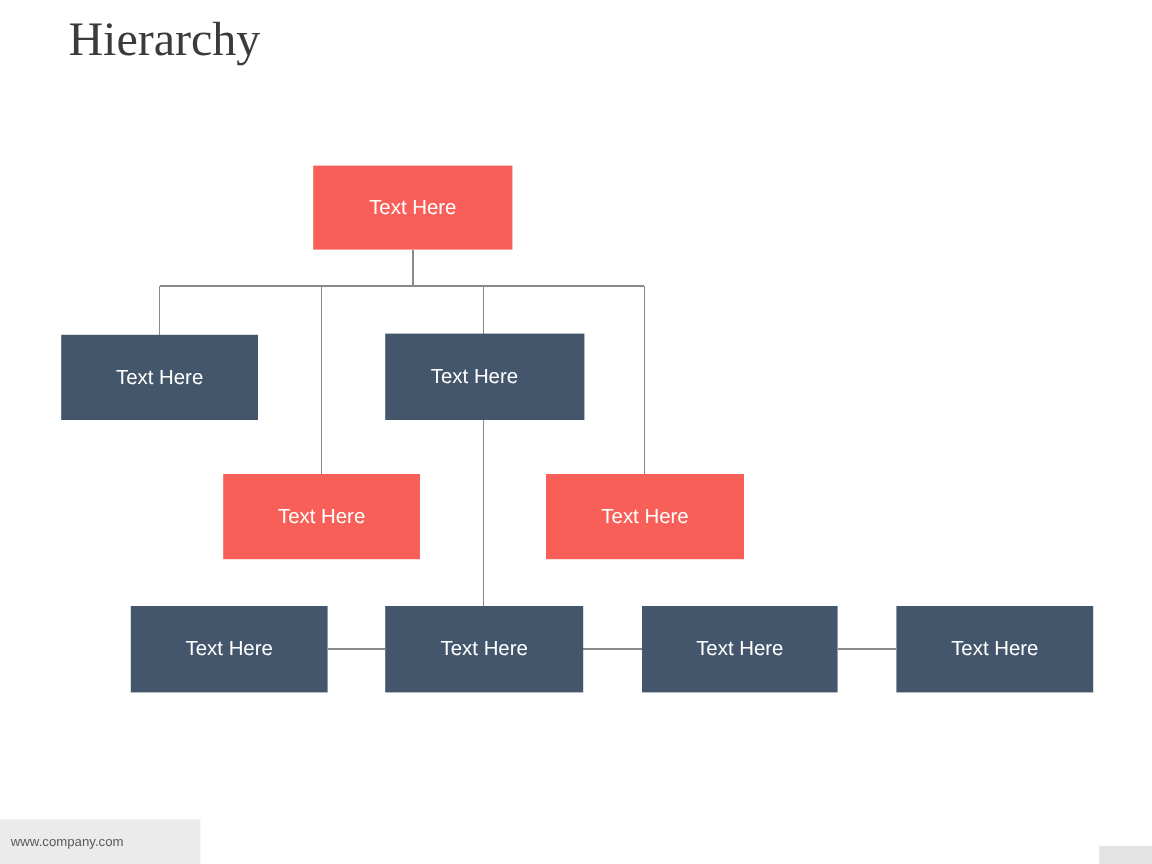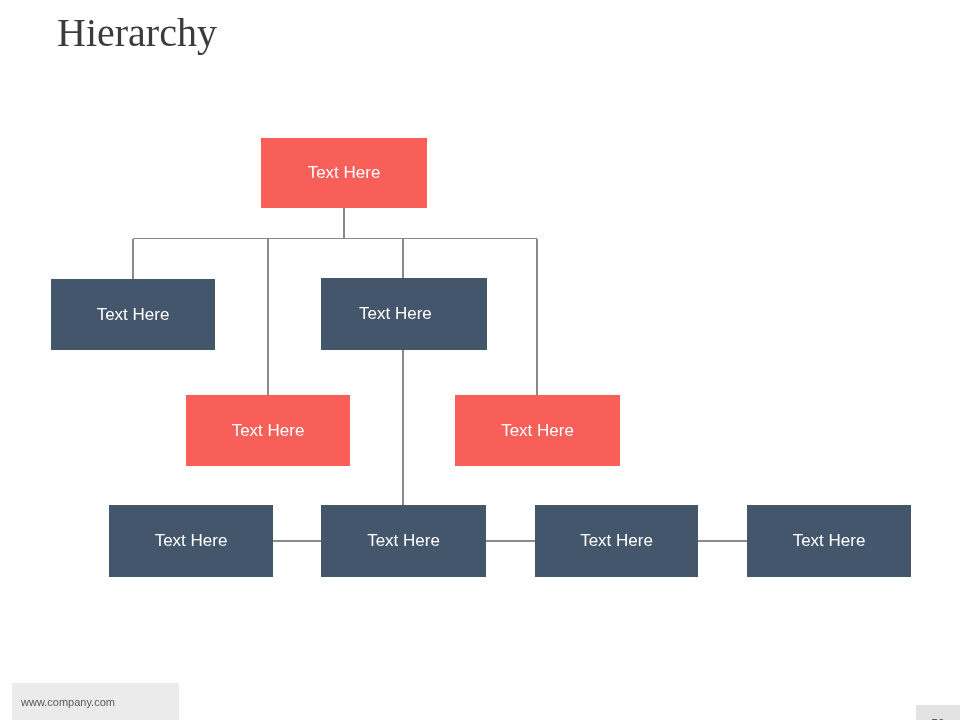--- a/index.html
+++ b/index.html
@@ -55,21 +55,21 @@
     font-family: "Liberation Sans", sans-serif;
     white-space: nowrap;
     box-sizing: border-box;
   }
   .node.red   { background: #f75f58; }
   .node.slate { background: #44566c; }
 
   
   #footer-bar {
     position: absolute;
-    left: 12px;
+    left: 0;
     top: 683px;
     width: 167px;
     height: 37px;
     background: #ebebeb;
     display: flex;
     align-items: center;
   }
   #footer-url {
     margin-left: 9px;
     font-size: 11px;

